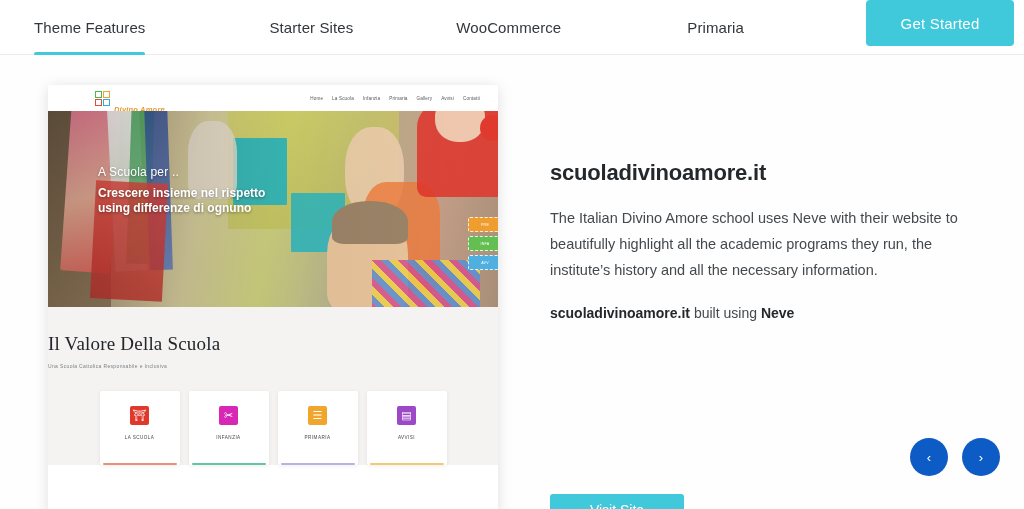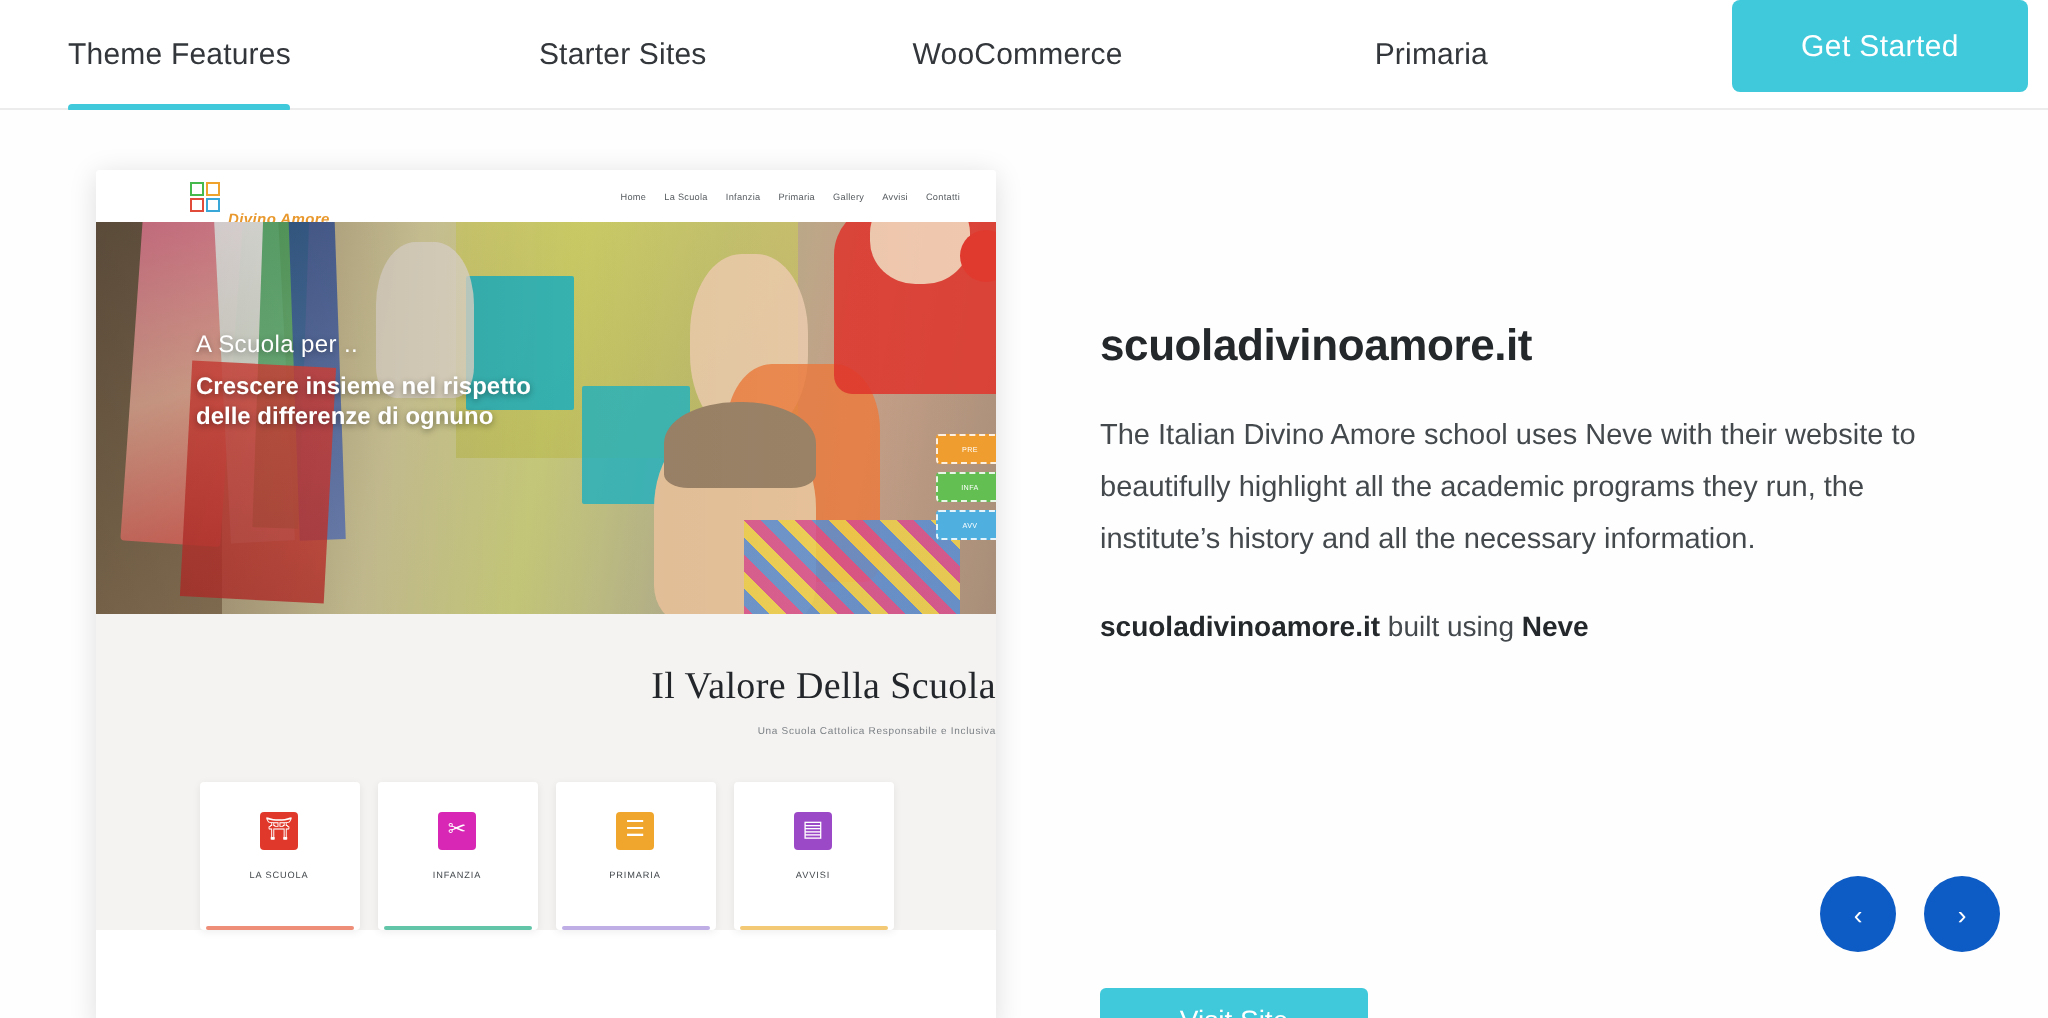--- a/index.html
+++ b/index.html
@@ -82,21 +82,21 @@
   }
   .side-tab.t1 { background:#ef9d2e; }
   .side-tab.t2 { background:#63bf52; }
   .side-tab.t3 { background:#4fb0e0; }
   .hero-badge {
     position:absolute; right:-8px; top:4px; z-index:7; width:26px; height:26px;
     border-radius:50%; background:#e03a2f;
   }
 
   
-  .pv-valore { background:#f4f3f1; padding-top:26px; padding-bottom:10px; text-align:right; }
+  .pv-valore { background:#f4f3f1; padding-top:26px; padding-bottom:10px; text-align:left; }
   .valore-title { font-family:"Liberation Serif", serif; font-size:19px; color:#23272b; letter-spacing:.2px; }
   .valore-sub { font-size:5px; color:#7c8186; margin-top:8px; letter-spacing:.35px; }
 
   
   .pv-cards { display:flex; gap:9px; justify-content:center; padding:12px 14px 0; background:#f4f3f1; }
   .pv-card {
     width:80px; height:74px; background:#ffffff; border-radius:2px;
     display:flex; flex-direction:column; align-items:center; justify-content:flex-start;
     padding-top:15px; box-shadow:0 1px 4px rgba(0,0,0,.07); position:relative;
   }
@@ -207,21 +207,21 @@
           <div class="hb" style="left:72%;top:76%;width:24%;height:26%;background:repeating-linear-gradient(45deg,#d94f8e 0 6px,#5b8fd4 6px 12px,#f0d24a 12px 18px);opacity:.85;"></div>
           <div class="hb" style="inset:0;background:linear-gradient(90deg,rgba(0,0,0,.20),rgba(0,0,0,.04) 55%,rgba(0,0,0,0));"></div>
         </div>
 
         <div class="hero-badge"></div>
 
         <div class="pv-hero-txt">
           <div class="hero-kicker">A Scuola per ..</div>
           <div class="hero-head">
             <div>Crescere insieme nel rispetto</div>
-            <div>delle differenze di ognuno</div>
+            <div>using differenze di ognuno</div>
           </div>
         </div>
 
         <div class="side-tabs">
           <div class="side-tab t1">PRE</div>
           <div class="side-tab t2">INFA</div>
           <div class="side-tab t3">AVV</div>
         </div>
       </div>
 

